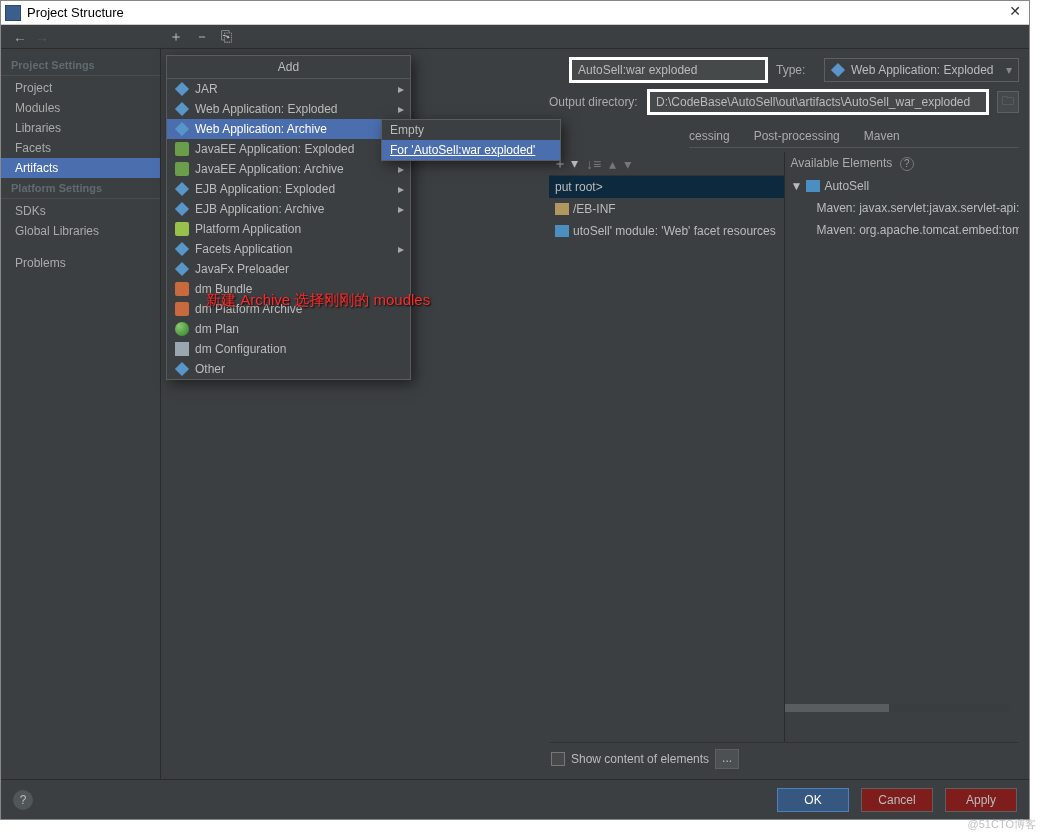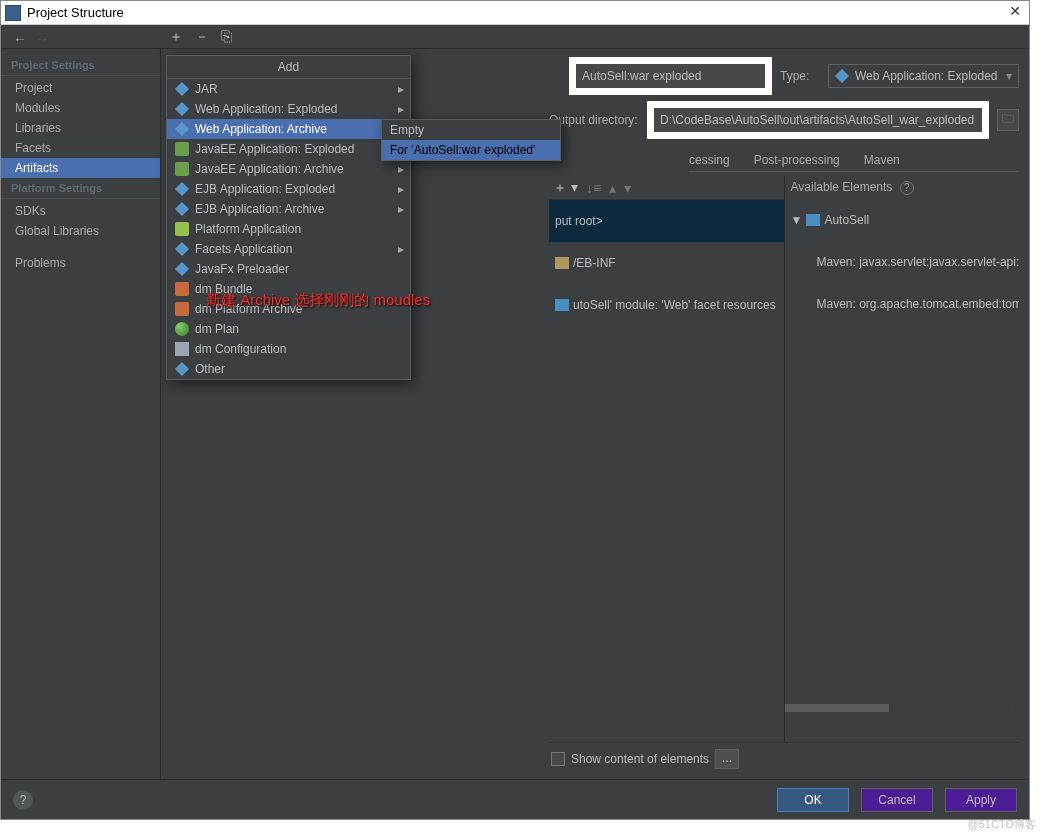--- a/index.html
+++ b/index.html
@@ -23,63 +23,63 @@
     .sidebar .heading { font-weight: bold; color: #5f6b72; padding: 4px 10px; font-size: 11px; border-bottom: 1px solid #4c4c4c; margin-bottom: 2px; }
     .sidebar .item { padding: 3px 14px; color: #aaa; cursor: pointer; font-size: 12px; }
     .sidebar .item.selected { background: #4b6eaf; color: #fff; }
     .sidebar .item.problems { margin-top: 12px; }
     
     .middle { flex: 1; position: relative; }
     
     .detail { position: absolute; left: 380px; right: 0; top: 0; bottom: 0; padding: 8px 10px 4px 8px; color: #bbb; display: flex; flex-direction: column; }
     .fldrow { display: flex; align-items: center; margin-bottom: 6px; gap: 8px; }
     .fldrow label { color: #aaa; width: 48px; }
-    .fldrow input[type=text] { flex: 1; background: #45494a; border: 7px solid #ffffff; color: #bbb; height: 38px; padding: 0 6px; }
+    .fldrow input[type=text] { flex: 1; background: #45494a; border: 3px solid #ffffff; color: #bbb; height: 26px; padding: 0 6px; }
     .fldrow .type-dd { flex: 1; background: #3c3f41; border: 1px solid #5e6060; color: #bbb; height: 24px; display: flex; align-items: center; padding: 0 6px; gap: 6px; position: relative; }
     .fldrow .type-dd .chev { position: absolute; right: 6px; color: #888; }
     .fldrow .browse { width: 22px; height: 22px; border: 1px solid #5e6060; background: #45494a; display: flex; align-items: center; justify-content: center; color: #888; }
     .tabs { margin-top: 4px; border-bottom: 1px solid #555; display: flex; gap: 0; }
     .tabs .tab { padding: 4px 12px; color: #aaa; cursor: pointer; }
     .layout-area { flex: 1; display: flex; margin-top: 4px; min-height: 0; }
     .tree, .avail { flex: 1; position: relative; overflow: hidden; }
     .tree { border-right: 1px solid #2b2b2b; }
     .tbar { display: flex; align-items: center; height: 24px; gap: 8px; padding: 0 4px; color: #bbb; border-bottom: 1px solid #323232; }
     .tbar .ib { font-size: 14px; cursor: pointer; }
     .avail-head { padding: 4px 6px; color: #aaa; }
     .avail-head .q { display: inline-block; width: 14px; height: 14px; border: 1px solid #777; border-radius: 50%; text-align: center; line-height: 12px; font-size: 10px; color: #999; margin-left: 4px; }
-    .row { padding: 14px 6px; color: #bbb; display: flex; align-items: center; gap: 4px; white-space: nowrap; }
+    .row { padding: 4px 6px; color: #bbb; display: flex; align-items: center; gap: 4px; white-space: nowrap; }
     .row.sel { background: #0d293e; }
     .row .fi { width: 14px; height: 12px; background: #4a8ec2; display: inline-block; }
     .row .fi.dir { background: #b09760; }
     .row .bars { display: inline-block; width: 12px; height: 12px; background: linear-gradient(90deg,#6bbf6b 33%, #e0c86b 33% 66%, #d76b6b 66%); }
     .muted { color: #777; }
     .check-row { padding: 6px 2px; display: flex; align-items: center; gap: 6px; color: #bbb; border-top: 1px solid #323232; }
     .check-row .cb { width: 14px; height: 14px; border: 1px solid #777; background: #45494a; }
     .check-row .dots-btn { width: 24px; height: 20px; background: #4c5052; border: 1px solid #5e6060; color: #bbb; text-align: center; line-height: 16px; }
     
     .btnbar { height: 40px; border-top: 1px solid #2b2b2b; display: flex; align-items: center; justify-content: flex-end; padding: 0 12px; gap: 12px; }
     .btnbar .help { position: absolute; left: 12px; width: 20px; height: 20px; border-radius: 50%; background: #515658; color: #bbb; text-align: center; line-height: 20px; }
-    .pb { min-width: 72px; height: 24px; background: #4c1d95; border: 1px solid #5e6060; color: #bbb; padding: 0 14px; cursor: pointer; }
+    .pb { min-width: 72px; height: 24px; background: #7f1d1d; border: 1px solid #5e6060; color: #bbb; padding: 0 14px; cursor: pointer; }
     .pb.primary { background: #365880; border-color: #4a80c2; color: #fff; }
     
     .popup-add { position: absolute; left: 165px; top: 30px; width: 245px; background: #3c3f41; border: 1px solid #5a5d5f; box-shadow: 4px 4px 12px rgba(0,0,0,.5); z-index: 50; }
     .popup-add .head { text-align: center; color: #bbb; padding: 4px 0; border-bottom: 1px solid #515658; }
     .popup-add .mitem { padding: 3px 8px; color: #bbb; display: flex; align-items: center; gap: 6px; cursor: pointer; position: relative; }
     .popup-add .mitem:hover, .popup-add .mitem.hl { background: #4b6eaf; color: #fff; }
     .popup-add .mitem .arr { position: absolute; right: 6px; color: #aaa; }
     .mi-icon { width: 14px; height: 14px; display: inline-block; }
     .mi-icon.diamond { transform: rotate(45deg); background: #5896c9; width: 10px; height: 10px; margin: 0 2px; }
     .mi-icon.box { background: #6b9e4a; border-radius: 2px; }
     .mi-icon.android { background: #98c14b; border-radius: 2px; }
     .mi-icon.dm { background: #c96a3e; border-radius: 2px; }
     .mi-icon.ball { background: radial-gradient(circle at 30% 30%, #8acb6a, #2d7d2d); border-radius: 50%; }
     .mi-icon.file { background: #9aa7b0; }
     .popup-sub { position: absolute; left: 380px; top: 94px; width: 180px; background: #3c3f41; border: 1px solid #5a5d5f; box-shadow: 4px 4px 12px rgba(0,0,0,.5); z-index: 60; }
     .popup-sub .mitem { padding: 3px 8px; color: #bbb; cursor: pointer; }
-    .popup-sub .mitem.hl { background: #4b6eaf; color: #000000; }
+    .popup-sub .mitem.hl { background: #4b6eaf; color: #ffffff; text-decoration: underline; }
     .annot { position: absolute; color: #ff2a2a; font-size: 15px; z-index: 70; text-shadow: 1px 1px 2px #000; pointer-events: none; font-weight: 500; }
     .scrollbar-h { position: absolute; right: 10px; bottom: 30px; width: 300px; height: 8px; background: #3a3d3f; }
     .scrollbar-h .thumb { position: absolute; left: 0; width: 180px; height: 8px; background: #5a5d5f; }
     .watermark { position: absolute; right: 4px; bottom: 2px; color: #c0c0c0; font-size: 11px; z-index: 100;}
   </style>
 </head>
 <body>
 
 <div class="window">
   <div class="titlebar">

